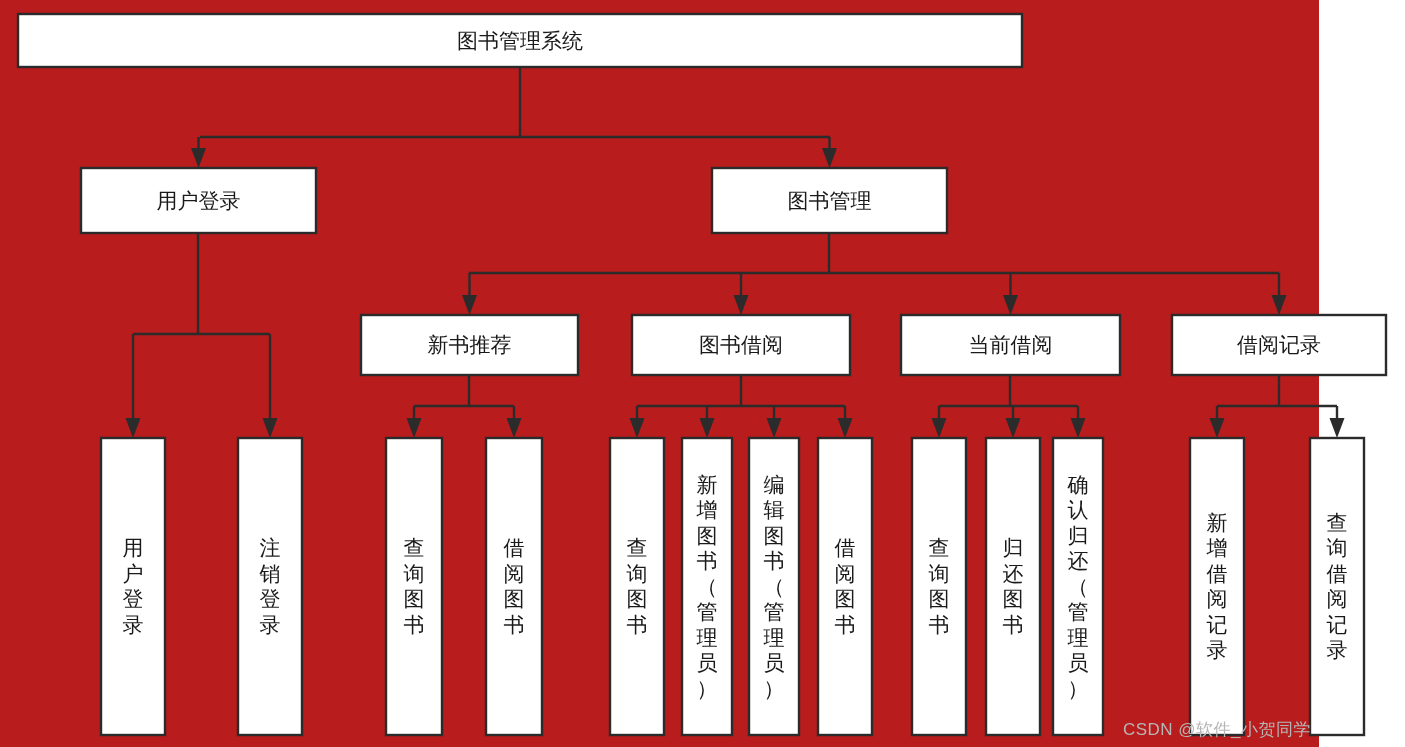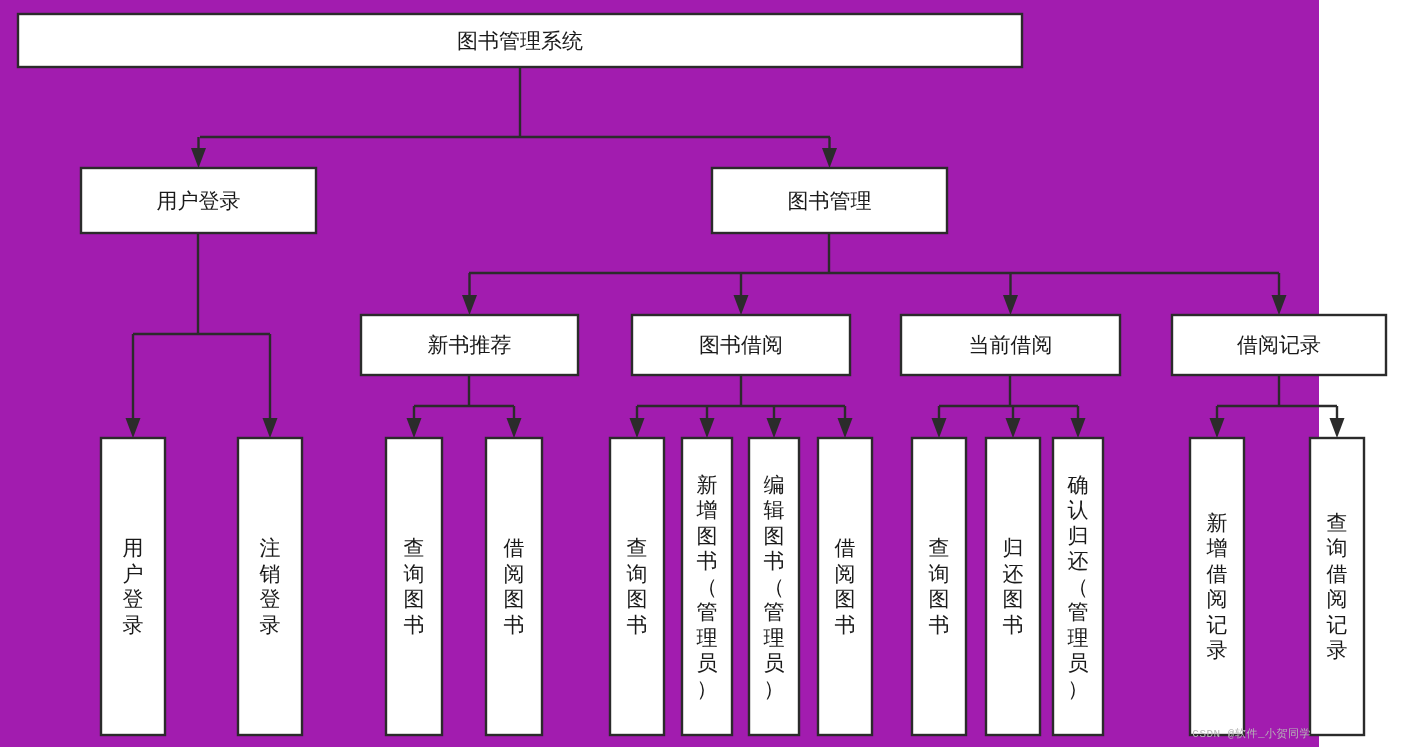--- a/index.html
+++ b/index.html
@@ -10,21 +10,21 @@
   body {
     width: 1405px;
     height: 747px;
     overflow: hidden;
     font-family: "DejaVu Sans", "Liberation Sans", sans-serif;
   }
   #diagram-root {
     position: relative;
     width: 1319px;
     height: 747px;
-    background: #a21caf;
+    background: #b91c1c;
   }
   svg#flow {
     position: absolute;
     left: 0;
     top: 0;
     width: 1405px;
     height: 747px;
     display: block;
   }
   .node-box {
@@ -52,22 +52,22 @@
   .node-label-v {
     font-family: "DejaVu Sans", "Liberation Sans", sans-serif;
     font-size: 21px;
     fill: #1a1a1a;
     text-anchor: middle;
   }
   .watermark {
     position: absolute;
     right: 8px;
     bottom: 6px;
-    font-family: Liberation Mono, monospace;
-    font-size: 11px;
+    font-family: Liberation Sans, sans-serif;
+    font-size: 17px;
     color: #b6b6b6;
     letter-spacing: 0.5px;
     white-space: nowrap;
     pointer-events: none;
   }
 </style>
 </head>
 <body>
 
 <div id="diagram-root">

